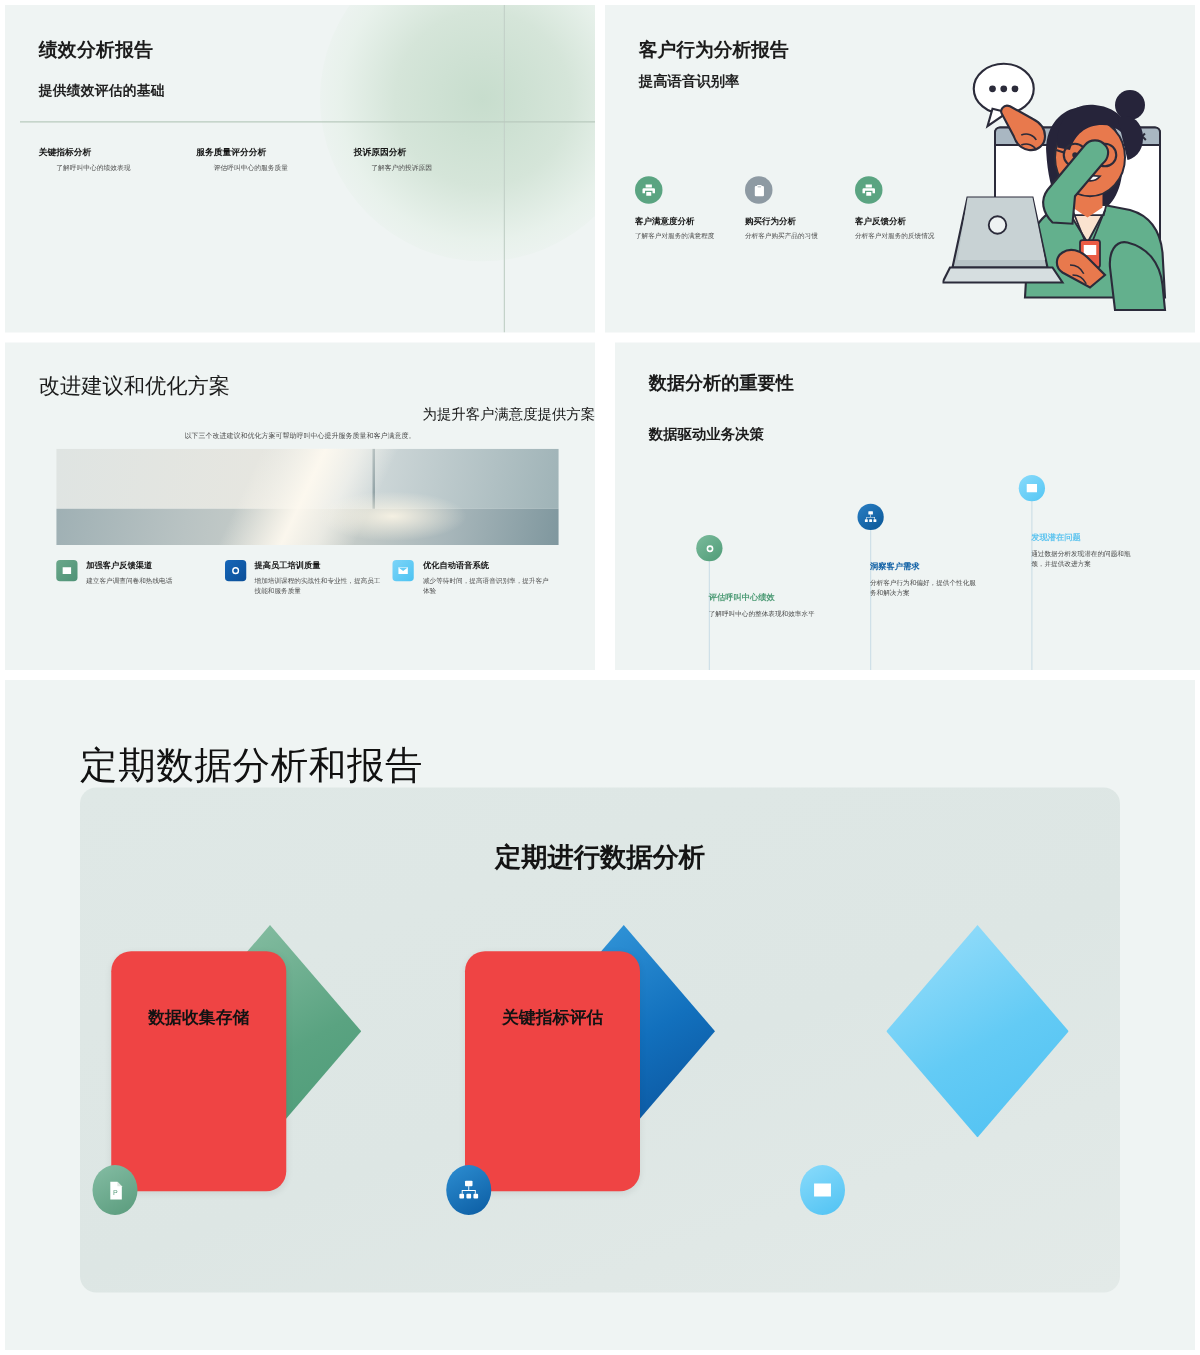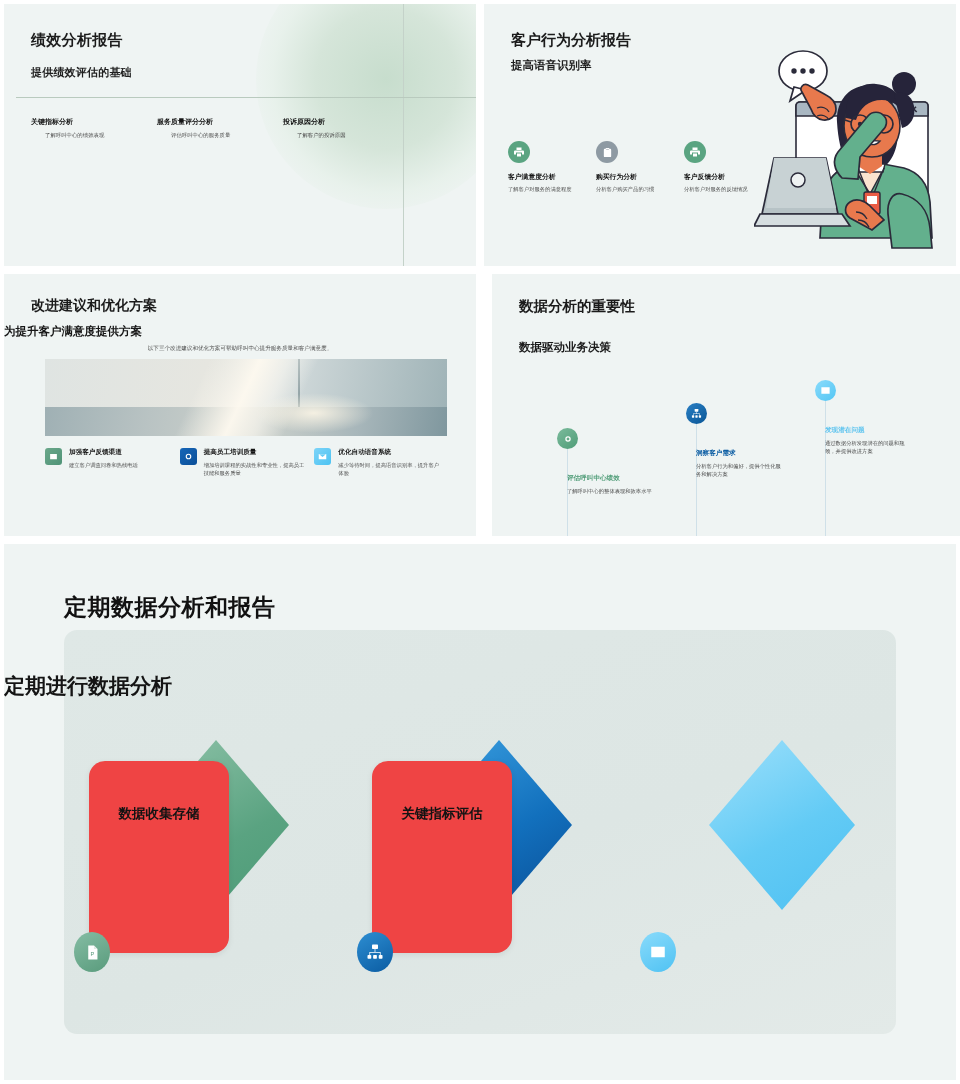--- a/index.html
+++ b/index.html
@@ -38,22 +38,22 @@
   #p-tr .feat { width: 88px; }
   #p-tr .fic { width: 22px; height: 22px; border-radius: 50%; display:flex; align-items:center; justify-content:center; margin-bottom: 9px; }
   #p-tr .fic.green { background: #5aa481; }
   #p-tr .fic.gray  { background: #8e9aa3; }
   #p-tr .fh { font-size: 6.8px; font-weight: 700; color: #131313; margin-bottom: 4px; }
   #p-tr .fd { font-size: 5.3px; color: #4e4e4e; line-height: 1.5; width: 74px; }
   .illus { position: absolute; right: 6px; top: 42px; width: 196px; height: 206px; }
 
   
   #p-bl { left: 4px; top: 274px; width: 472px; height: 262px; }
-  #p-bl .bl-title { position: absolute; left: 27px; top: 23px; font-size: 14px; font-weight: 700; color: #1b1b1b; }
-  #p-bl .bl-h2 { position: absolute; left: 0; right: 0; top: 50px; text-align: left; font-size: 11.5px; font-weight: 700; color: #161616; }
+  #p-bl .bl-title { position: absolute; left: 27px; top: 23px; font-size: 17px; font-weight: 400; color: #1b1b1b; }
+  #p-bl .bl-h2 { position: absolute; left: 0; right: 0; top: 50px; text-align: right; font-size: 11.5px; font-weight: 400; color: #161616; }
   #p-bl .bl-p  { position: absolute; left: 0; right: 0; top: 71px; text-align: center; font-size: 5.6px; color: #4b4b4b; }
   .photo { position: absolute; left: 41px; top: 85px; width: 402px; height: 77px; overflow:hidden; }
   .photo .sky   { position:absolute; left:0; top:0; width:100%; height:62%; background: linear-gradient(100deg,#dfe4e2 0%, #e6e6e0 40%, #cfd8d9 62%, #9fb3b7 100%); }
   .photo .floor { position:absolute; left:0; bottom:0; width:100%; height:38%; background: linear-gradient(100deg,#9fb0b4 0%, #b9c3c3 26%, #cfd3cd 52%, #a7b6ba 78%, #7f979e 100%); }
   .photo .beam  { position:absolute; left:30%; top:-6%; width:42%; height:118%;
     background: linear-gradient(115deg, rgba(255,255,255,0) 22%, rgba(255,250,240,.92) 46%, rgba(255,252,245,.55) 60%, rgba(255,255,255,0) 74%); }
   .photo .wall  { position:absolute; left:63%; top:0; width:1.5px; height:62%; background:#8c9ea2; }
   .photo .glow  { position:absolute; left:52%; top:44%; width:120px; height:40px; background: radial-gradient(ellipse at center, rgba(255,248,232,.85), rgba(255,255,255,0) 70%); }
   #p-bl .sols { position: absolute; left: 41px; top: 174px; display:flex; width: 404px; }
   #p-bl .sol { width: 147px; display:flex; gap: 7px; }
@@ -85,24 +85,24 @@
   #t2 .body { top: 46px; }
   #t2 .th { color: #0d5ea4; }
   #t3 { left: 323px; top: 106px; }
   #t3 .dot { background: linear-gradient(140deg,#8adbfb,#53c6f4); }
   #t3 .stem { height: 158px; }
   #t3 .body { top: 46px; }
   #t3 .th { color: #5ec4ef; }
 
   
   #p-big { left: 4px; top: 544px; width: 952px; height: 536px; background: #eff4f3; }
-  #p-big .big-title { position: absolute; left: 60px; top: 48px; font-size: 23px; font-weight: 700; color: #111; letter-spacing:.5px; }
+  #p-big .big-title { position: absolute; left: 60px; top: 48px; font-size: 30px; font-weight: 400; color: #111; letter-spacing:.5px; }
   #big-box { position: absolute; left: 60px; top: 86px; width: 832px; height: 404px; border-radius: 13px;
              background: linear-gradient(160deg,#dfe8e6 0%,#dde6e4 55%,#e3eae8 100%); }
-  #big-h2 { position: absolute; left: 0; right: 0; top: 128px; text-align: left; font-size: 21px; font-weight: 700; color: #141414; }
+  #big-h2 { position: absolute; left: 0; right: 0; top: 128px; text-align: center; font-size: 21px; font-weight: 700; color: #141414; }
   .stage { position: absolute; left: 60px; top: 196px; width: 832px; height: 300px; }
   .step { position: absolute; width: 230px; height: 300px; }
   #s1 { left: 25px; }
   #s2 { left: 308px; }
   #s3 { left: 591px; }
   .arrow { position: absolute; left: 54px; top: 0; width: 146px; height: 170px; clip-path: polygon(50% 0%, 100% 50%, 50% 100%, 0% 50%); }
   #s1 .arrow { background: linear-gradient(150deg,#8fc3a9 0%,#5aa381 60%,#4c9b77 100%); }
   #s2 .arrow { background: linear-gradient(150deg,#3a9fe0 0%,#1270bd 55%,#0a4e96 100%); }
   #s3 .arrow { background: linear-gradient(150deg,#9ee0fb 0%,#63cbf5 55%,#4ec0f2 100%); }
   .card { position: absolute; left: 0; top: 21px; width: 140px; height: 192px; background: #ef4444; border-radius: 16px;

